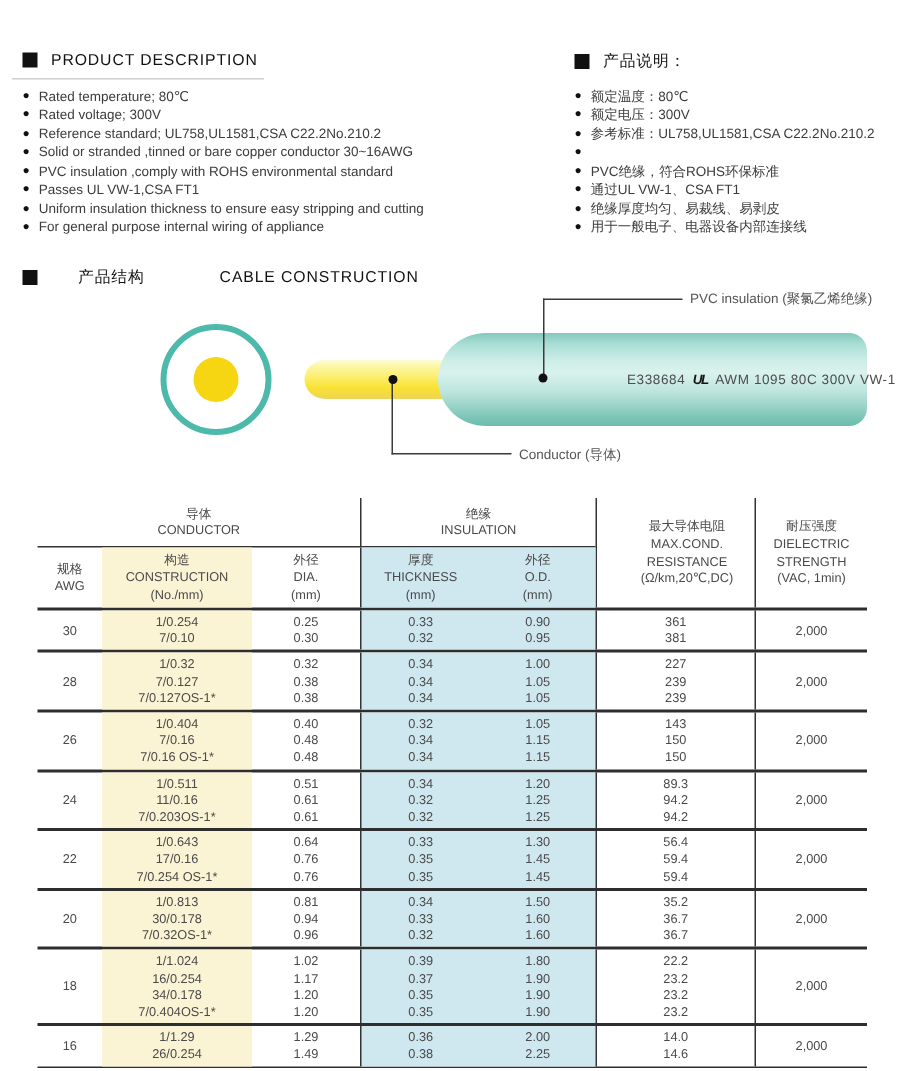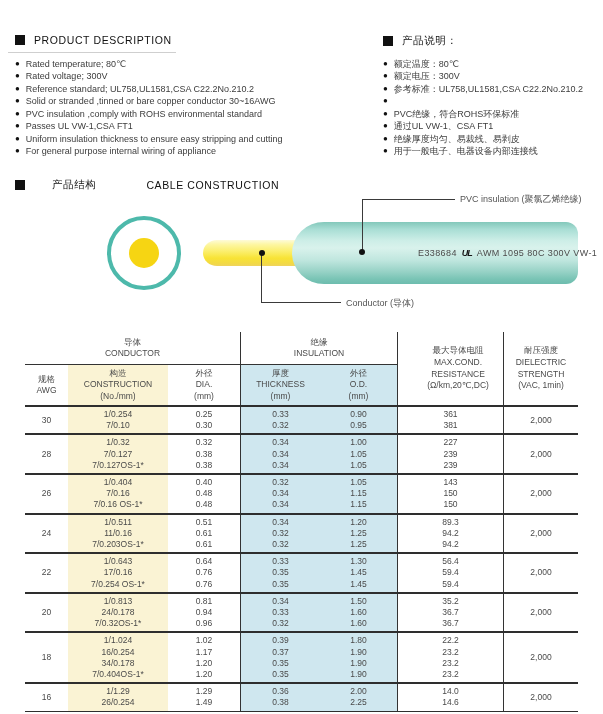--- a/index.html
+++ b/index.html
@@ -389,21 +389,21 @@
         <div class="cell bl vc">
           <div>2,000</div>
         </div>
       </div>
       <div class="t-row">
         <div class="cell vc">
           <div>20</div>
         </div>
         <div class="cell yellow">
           <div>1/0.813</div>
-          <div>24/0.178</div>
+          <div>30/0.178</div>
           <div>7/0.32OS-1*</div>
         </div>
         <div class="cell ">
           <div>0.81</div>
           <div>0.94</div>
           <div>0.96</div>
         </div>
         <div class="cell blue bl">
           <div>0.34</div>
           <div>0.33</div>

